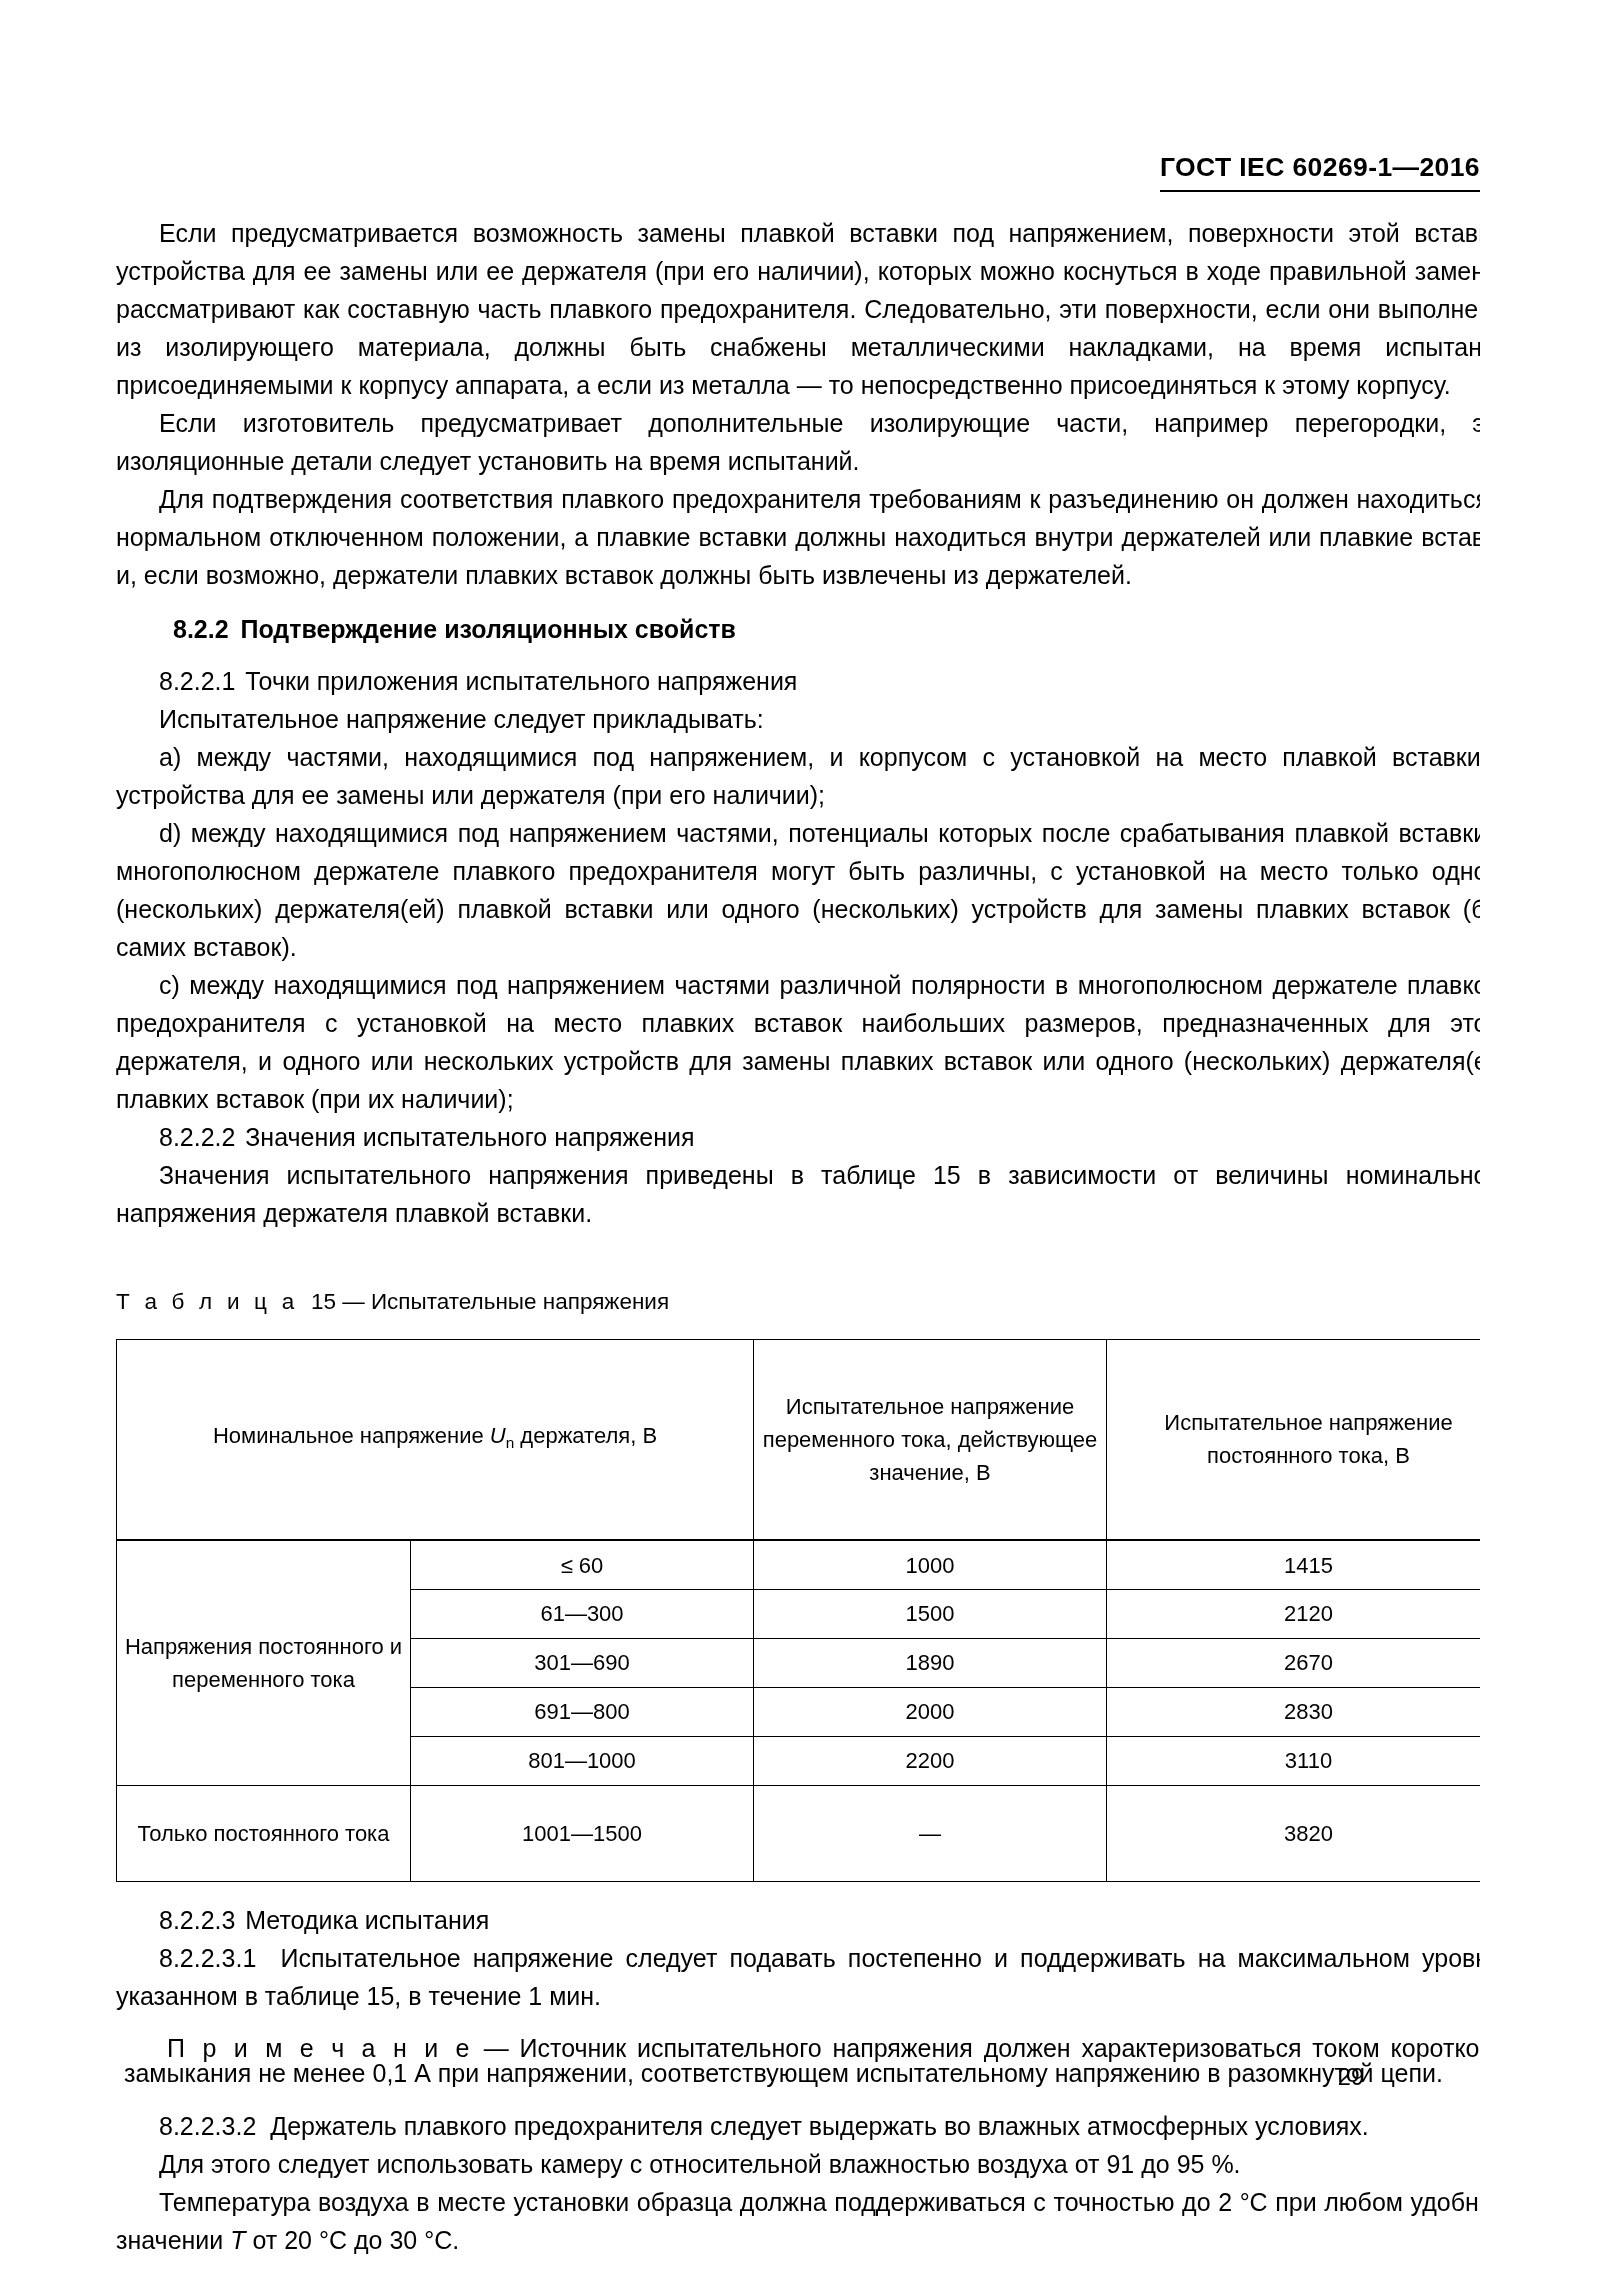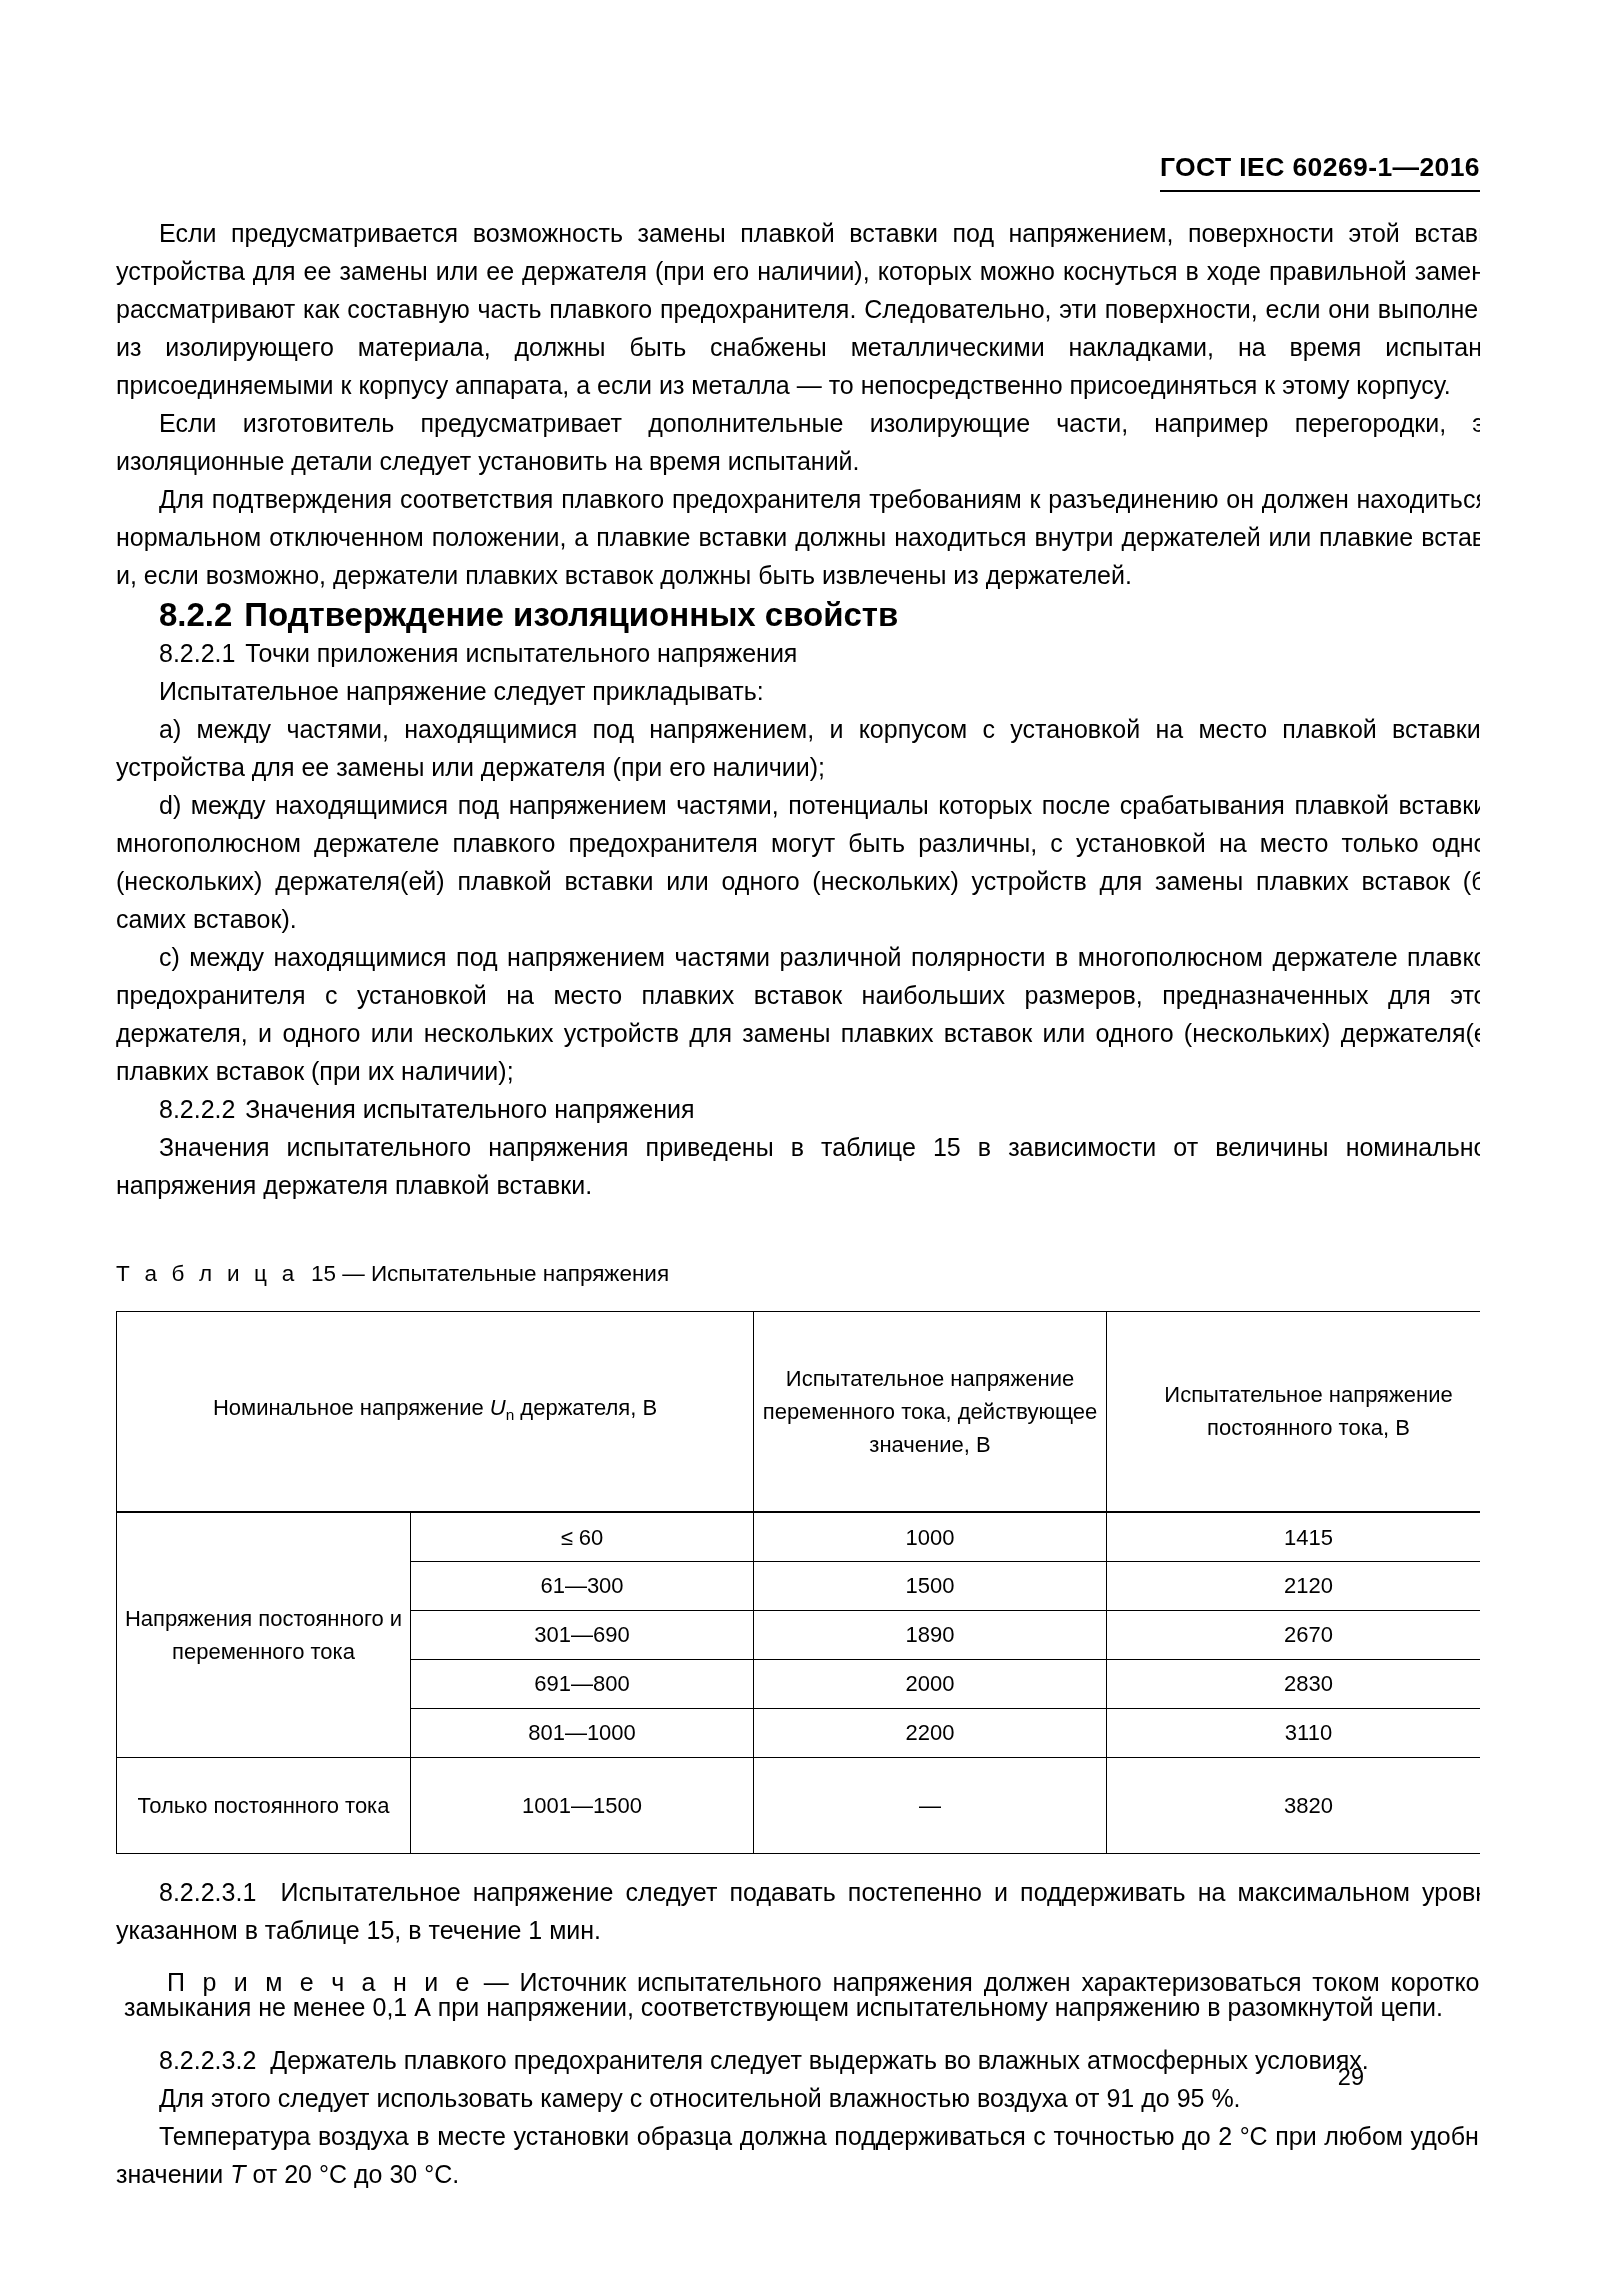--- a/index.html
+++ b/index.html
@@ -49,24 +49,24 @@
     line-height: 38px;
     text-align: justify;
     text-justify: inter-word;
     margin: 0;
     hyphens: manual;
   }
   .p.indent { text-indent: 43px; }
   .p.nojust { text-align: left; }
 
   .h-bold {
-    font-size: 33px;
+    font-size: 25px;
     line-height: 38px;
     font-weight: bold;
-    margin: 0;
+    margin: 14px;
     text-indent: 43px;
   }
   .h-bold .num { margin-right: 11.8px; }
 
   .h-plain {
     font-size: 25px;
     line-height: 38px;
     margin: 0;
     text-indent: 43px;
   }
@@ -227,20 +227,23 @@
           <td>Только постоянного тока</td>
           <td>1001—1500</td>
           <td>—</td>
           <td>3820</td>
         </tr>
       </tbody>
     </table>
 
     <div style="height:19.6px;"></div>
 
+    <p class="h-plain">
+      <span class="num">8.2.2.3</span><span>Методика испытания</span>
+    </p>
 
     <p class="p indent">
       <span class="num">8.2.2.3.1</span><span>&nbsp;&nbsp;</span><span>Испытательное напряжение следует подавать постепенно и поддерживать на максимальном уровне, указанном в таблице 15, в течение 1 мин.</span>
     </p>
 
     <div class="gap-md"></div>
 
     <p class="note">
       <span class="note-label">П р и м е ч а н и е</span><span> — </span><span>Источник испытательного напряжения должен характеризоваться током короткого замыкания не менее 0,1 А при напряжении, соответствующем испытательному напряжению в разомкнутой цепи.</span>
     </p>

